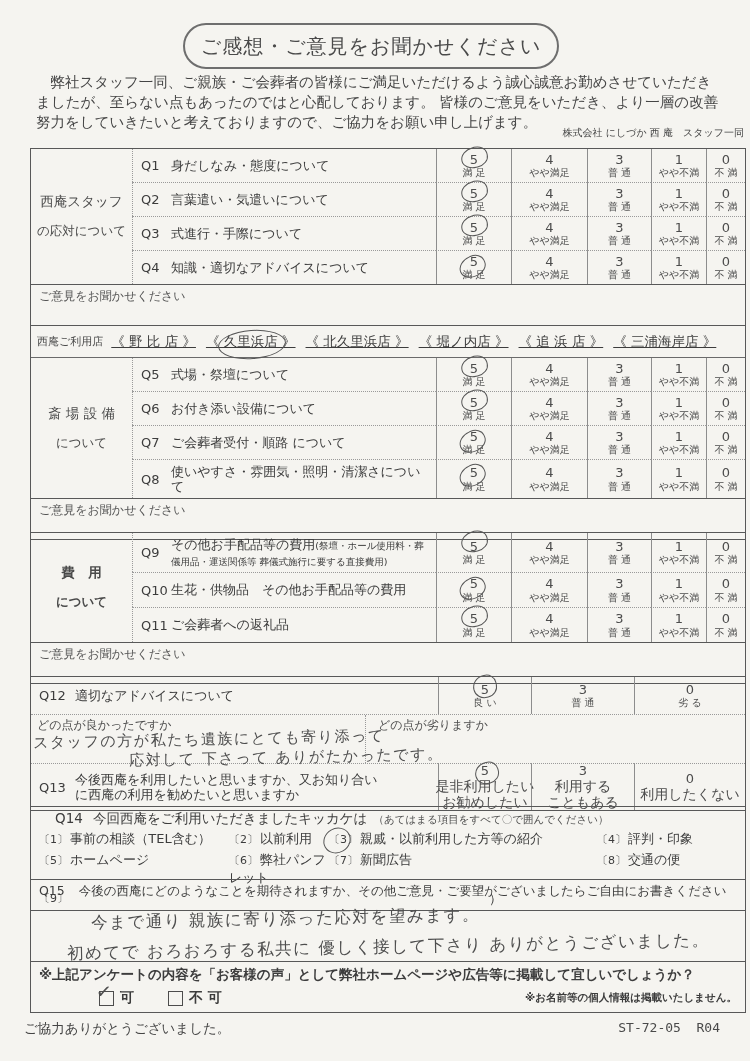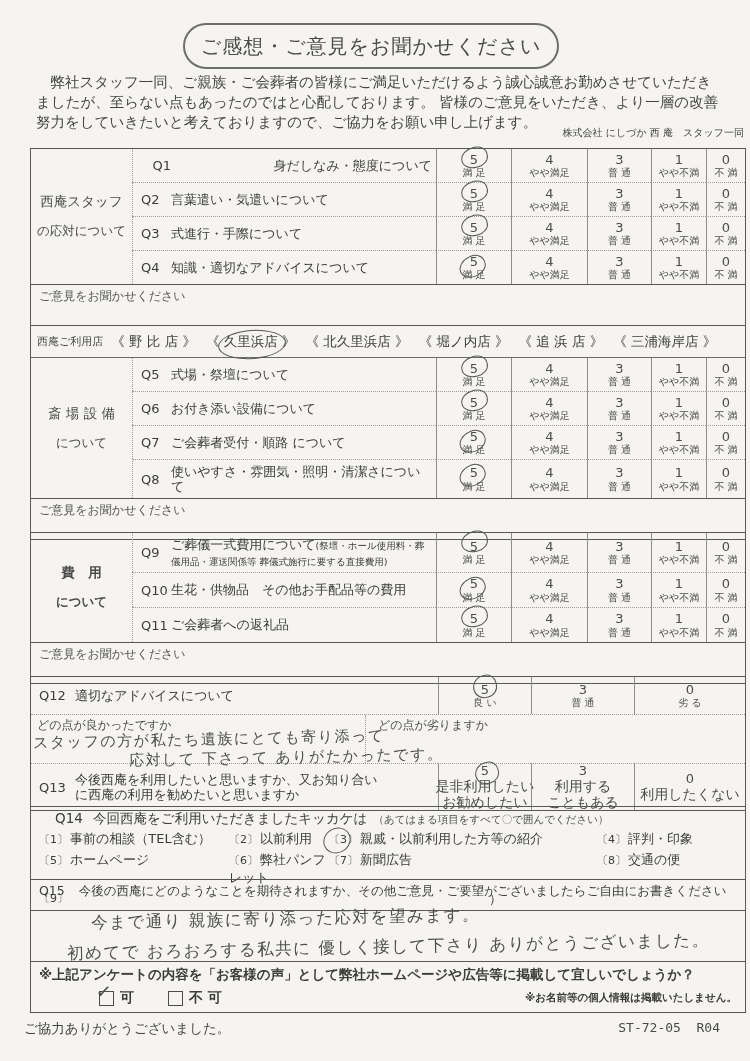--- a/index.html
+++ b/index.html
@@ -27,21 +27,21 @@
   .rv{font-size:13px;color:#4c4c4c;}
   .rl{font-size:10px;color:#4c4c4c;white-space:nowrap;}
   .bt{border-top:1px dotted #9a9a9a;}
   .mark{position:absolute;top:-2px;left:50%;margin-left:-13px;width:25px;height:19px;
         border:1.6px solid #565656;border-radius:55% 45% 50% 50%;transform:rotate(-14deg);pointer-events:none;}
   .mark.low{top:5px;margin-left:-15px;transform:rotate(-24deg);}
   .commentbar{border-top:1.6px solid #585858;height:41px;padding:3px 8px;font-size:12px;color:#555;box-sizing:border-box;}
   
   .storerow{display:flex;align-items:center;height:31px;border-bottom:1.4px solid #6a6a6a;padding:0 6px;}
   .storelabel{font-size:11px;margin-right:8px;color:#4a4a4a;}
-  .store{font-size:13.5px;margin-right:10px;white-space:nowrap;}
+  .store{font-size:13.5px;margin-right:10px;white-space:nowrap;text-decoration:underline;}
   .selstore{position:relative;display:inline-block;}
   .mark2{position:absolute;top:-3px;left:12px;width:66px;height:27px;border:1.6px solid #565656;
          border-radius:50%;transform:rotate(-4deg);}
   
   .grid2{display:grid;grid-template-columns:407px 93px 103px auto;}
   .q12row{grid-column:1 / -1;position:relative;border-top:1px dotted #9a9a9a;}
   .goodcell{position:absolute;left:0;top:0;width:335px;height:100%;border-right:1px dotted #9a9a9a;
             padding:2px 6px;font-size:12px;color:#4d4d4d;box-sizing:border-box;}
   .badcell{position:absolute;left:341px;top:0;padding:2px 6px;font-size:12px;color:#4d4d4d;}
   .rl2{font-size:14px;line-height:1.15;color:#4c4c4c;white-space:nowrap;}
@@ -84,21 +84,21 @@
     <div>努力をしていきたいと考えておりますので、ご協力をお願い申し上げます。</div>
   </div>
   <div class="sig">株式会社 にしづか 西 庵　スタッフ一同</div>
 
   <div class="box" style="top:148px;">
     <div class="grid">
       <div class="headcell">
         <span>西庵スタッフ</span>
         <span class="h2">の応対について</span>
       </div>
-      <div class="qcell" style="height:31px;text-align:right;">
+      <div class="qcell" style="height:31px;">
           <span class="qno">Q1</span>
           <span class="qtx">身だしなみ・態度について</span>
         </div>
       <div class="rc sel">
           <span class="mark"></span>
           <span class="rv">5</span>
           <span class="rl">満 足</span>
         </div>
       <div class="rc">
           <span class="rv">4</span>
@@ -321,21 +321,21 @@
   </div>
 
   <div class="box" style="top:532px;">
     <div class="grid">
       <div class="headcell hspan3">
         <span>費　用</span>
         <span class="h2">について</span>
       </div>
       <div class="qcell" style="height:37px;">
           <span class="qno">Q9</span>
-          <span class="qtx"><span>ご葬儀一式費用について</span><span class="qnote">(祭壇・ホール使用料・葬儀用品・運送関係等 葬儀式施行に要する直接費用)</span></span>
+          <span class="qtx"><span>その他お手配品等の費用</span><span class="qnote">(祭壇・ホール使用料・葬儀用品・運送関係等 葬儀式施行に要する直接費用)</span></span>
         </div>
       <div class="rc sel">
           <span class="mark"></span>
           <span class="rv">5</span>
           <span class="rl">満 足</span>
         </div>
       <div class="rc">
           <span class="rv">4</span>
           <span class="rl">やや満足</span>
         </div>

